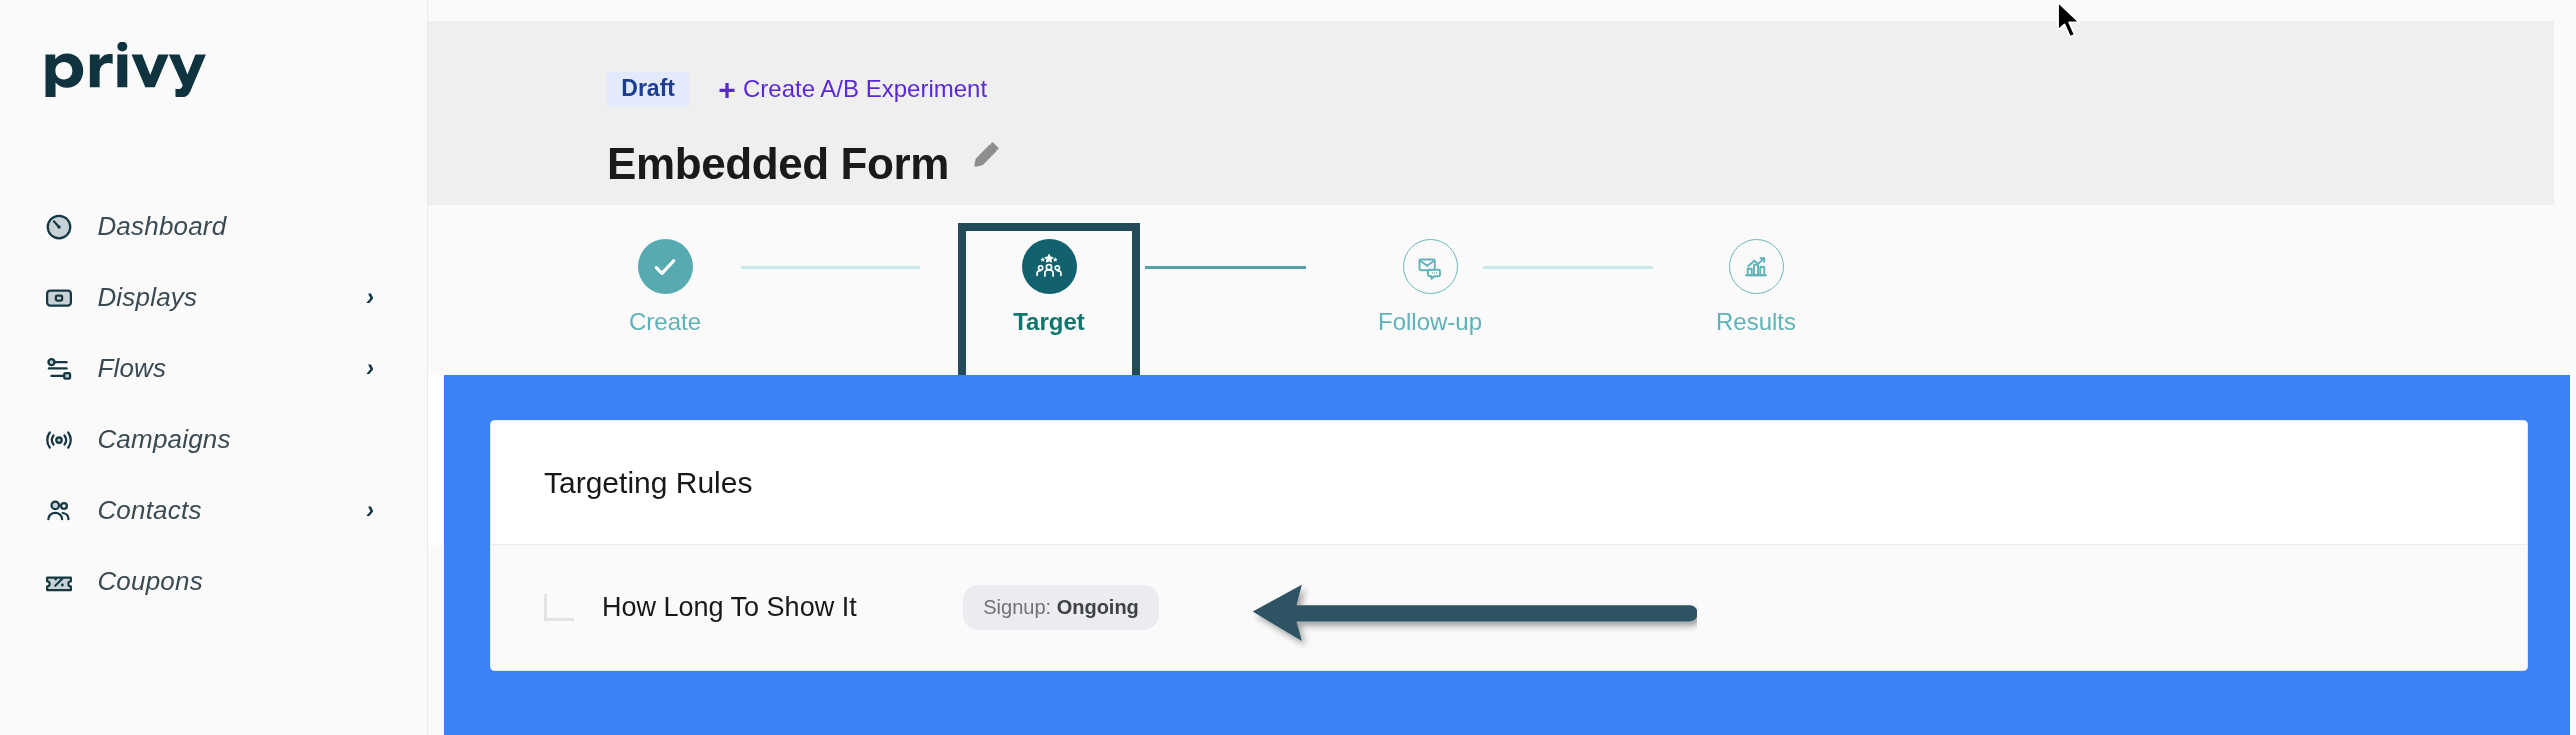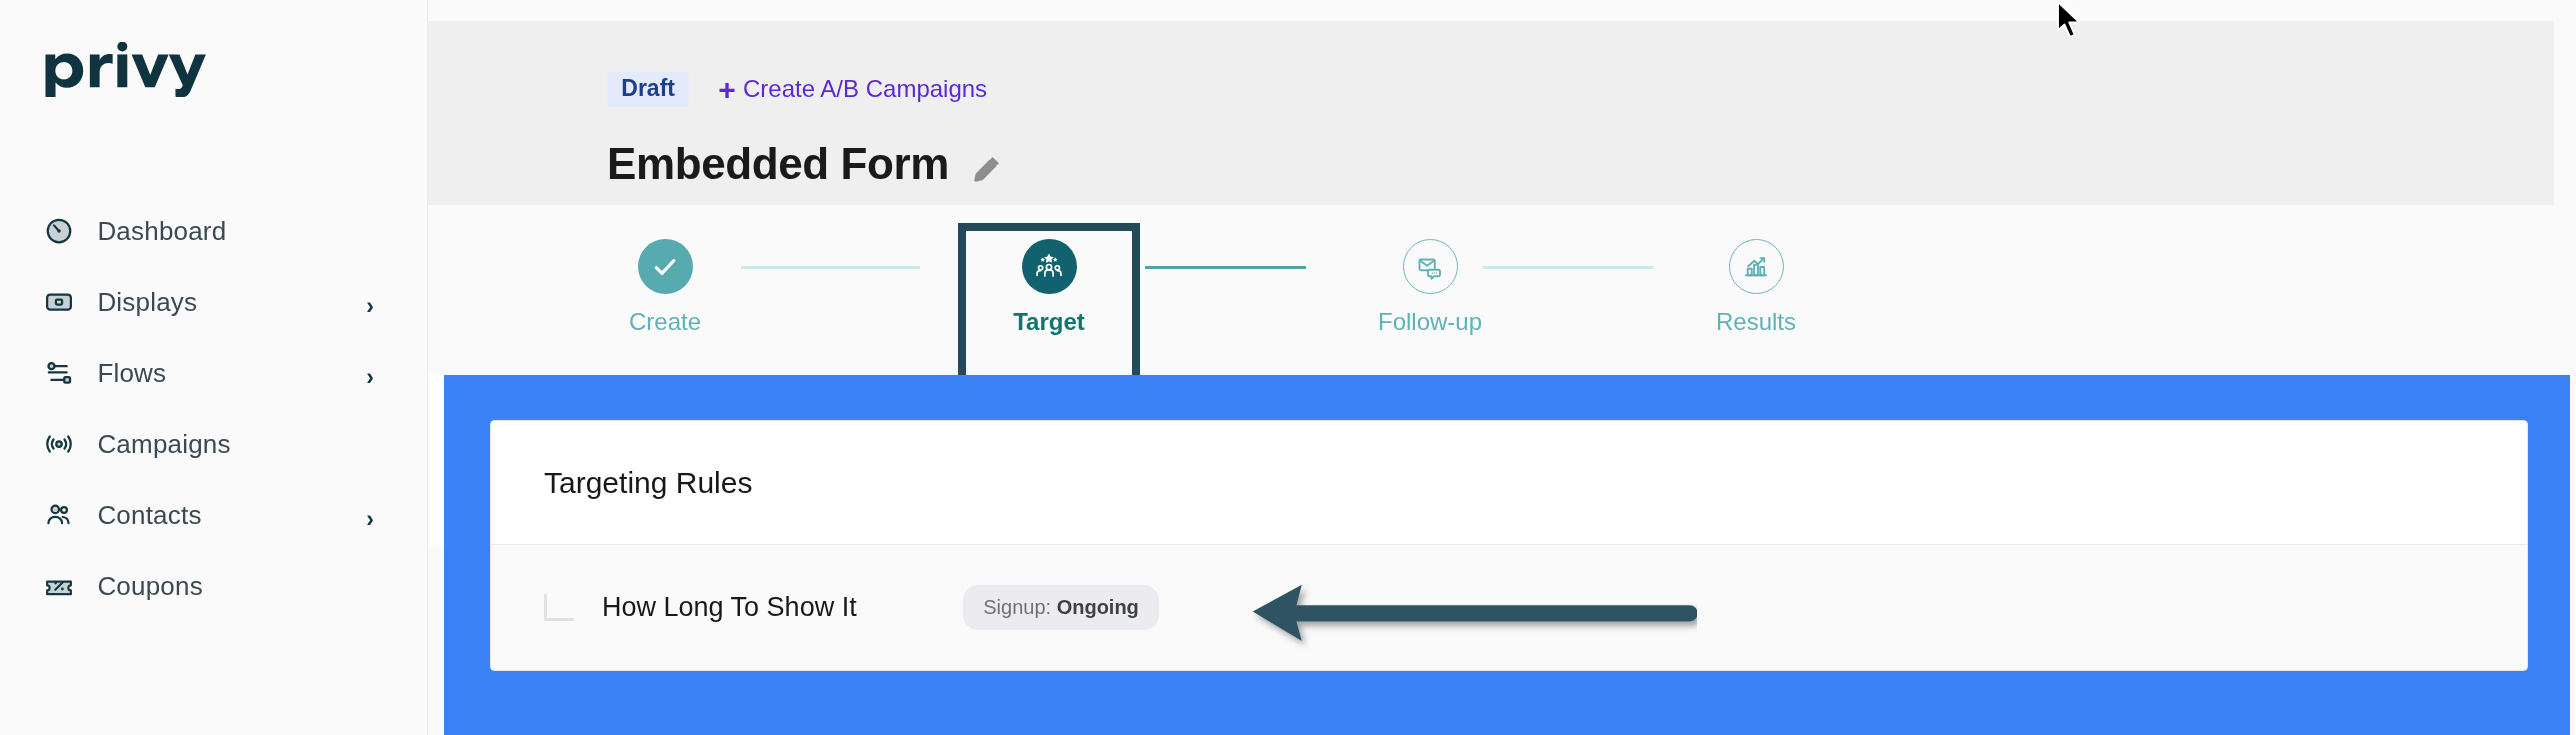--- a/index.html
+++ b/index.html
@@ -12,24 +12,25 @@
   #root { position: relative; width: 2576px; height: 735px; background: #fafafa; }
 
   
   .sidebar {
     position: absolute; left: 0; top: 0; width: 428px; height: 735px;
     background: #fafafa; border-right: 0.9px solid #ececec;
   }
   .logo { position: absolute; left: 43px; top: 42px; width: 170px; height: 55px; }
   .nav { position: absolute; left: 0; top: 206px; width: 428px; }
   .nav-item {
-    display: flex; align-items: flex-end;
+    display: flex; align-items: center;
     height: 41px; margin-bottom: 30px;
     padding-left: 43px; padding-right: 54px;
     cursor: pointer;
+    font-style: italic;
   }
   .nav-icon { width: 32px; height: 32px; flex: 0 0 32px; display: flex; align-items: center; justify-content: center; }
   .nav-label {
     margin-left: 22.4px; font-size: 26px; color: #3a4a52;
     letter-spacing: 0.2px; white-space: nowrap;
   }
   .nav-chev { margin-left: auto; color: #123542; font-size: 23px; font-weight: bold; line-height: 1; }
 
   
   .main { position: absolute; left: 428px; top: 0; width: 2126px; height: 545px; background: #fff; }
@@ -41,21 +42,21 @@
   .meta-row { position: absolute; left: 179px; top: 51px; display: flex; align-items: center; }
   .badge-draft {
     background: #e2eafb; color: #1f3d8f; font-size: 23px; font-weight: bold;
     padding: 5.4px 14.3px 7.2px; border-radius: 3.6px; line-height: 1;
   }
   .ab-link {
     display: flex; align-items: center; margin-left: 29px;
     color: #5b29d4; font-size: 24px; cursor: pointer; white-space: nowrap;
   }
   .plus-ico { font-size: 30px; font-weight: bold; margin-right: 7.2px; line-height: .9; }
-  .title-row { position: absolute; left: 179px; top: 118px; display: flex; align-items: flex-end; }
+  .title-row { position: absolute; left: 179px; top: 118px; display: flex; align-items: flex-start; }
   .page-title { font-size: 44px; color: #1a1a1a; letter-spacing: -0.4px; }
   .pencil { margin-left: 21.5px; }
 
   
   .stepband {
     position: absolute; left: 0; top: 205px; width: 2126px; height: 170px;
     background: #fafafa;
   }
   .stepper { position: absolute; left: 134px; top: 16px; width: 841px; height: 170px; }
   .step { position: absolute; top: 18px; width: 152px; text-align: center; }
@@ -219,21 +220,21 @@
 
   <section class="main">
 
     <div class="topstrip"></div>
 
     <div class="headband">
       <div class="meta-row">
         <span class="badge-draft">Draft</span>
         <span class="ab-link">
           <span class="plus-ico">+</span>
-          <span>Create A/B Campaigns</span>
+          <span>Create A/B Experiment</span>
         </span>
       </div>
       <div class="title-row">
         <h1 class="page-title">Embedded Form</h1>
         <span class="pencil">
           <svg width="32" height="32" viewBox="0 0 24 24" fill="none" stroke="#8e8e8e" stroke-width="2.1" stroke-linecap="round" stroke-linejoin="round">
             <path d="M16.8 3.6l3.6 3.6M15.3 5.1l3.6 3.6-10 10-4.6 1 1-4.6 10-10z" fill="#8e8e8e"></path>
           </svg>
         </span>
       </div>

